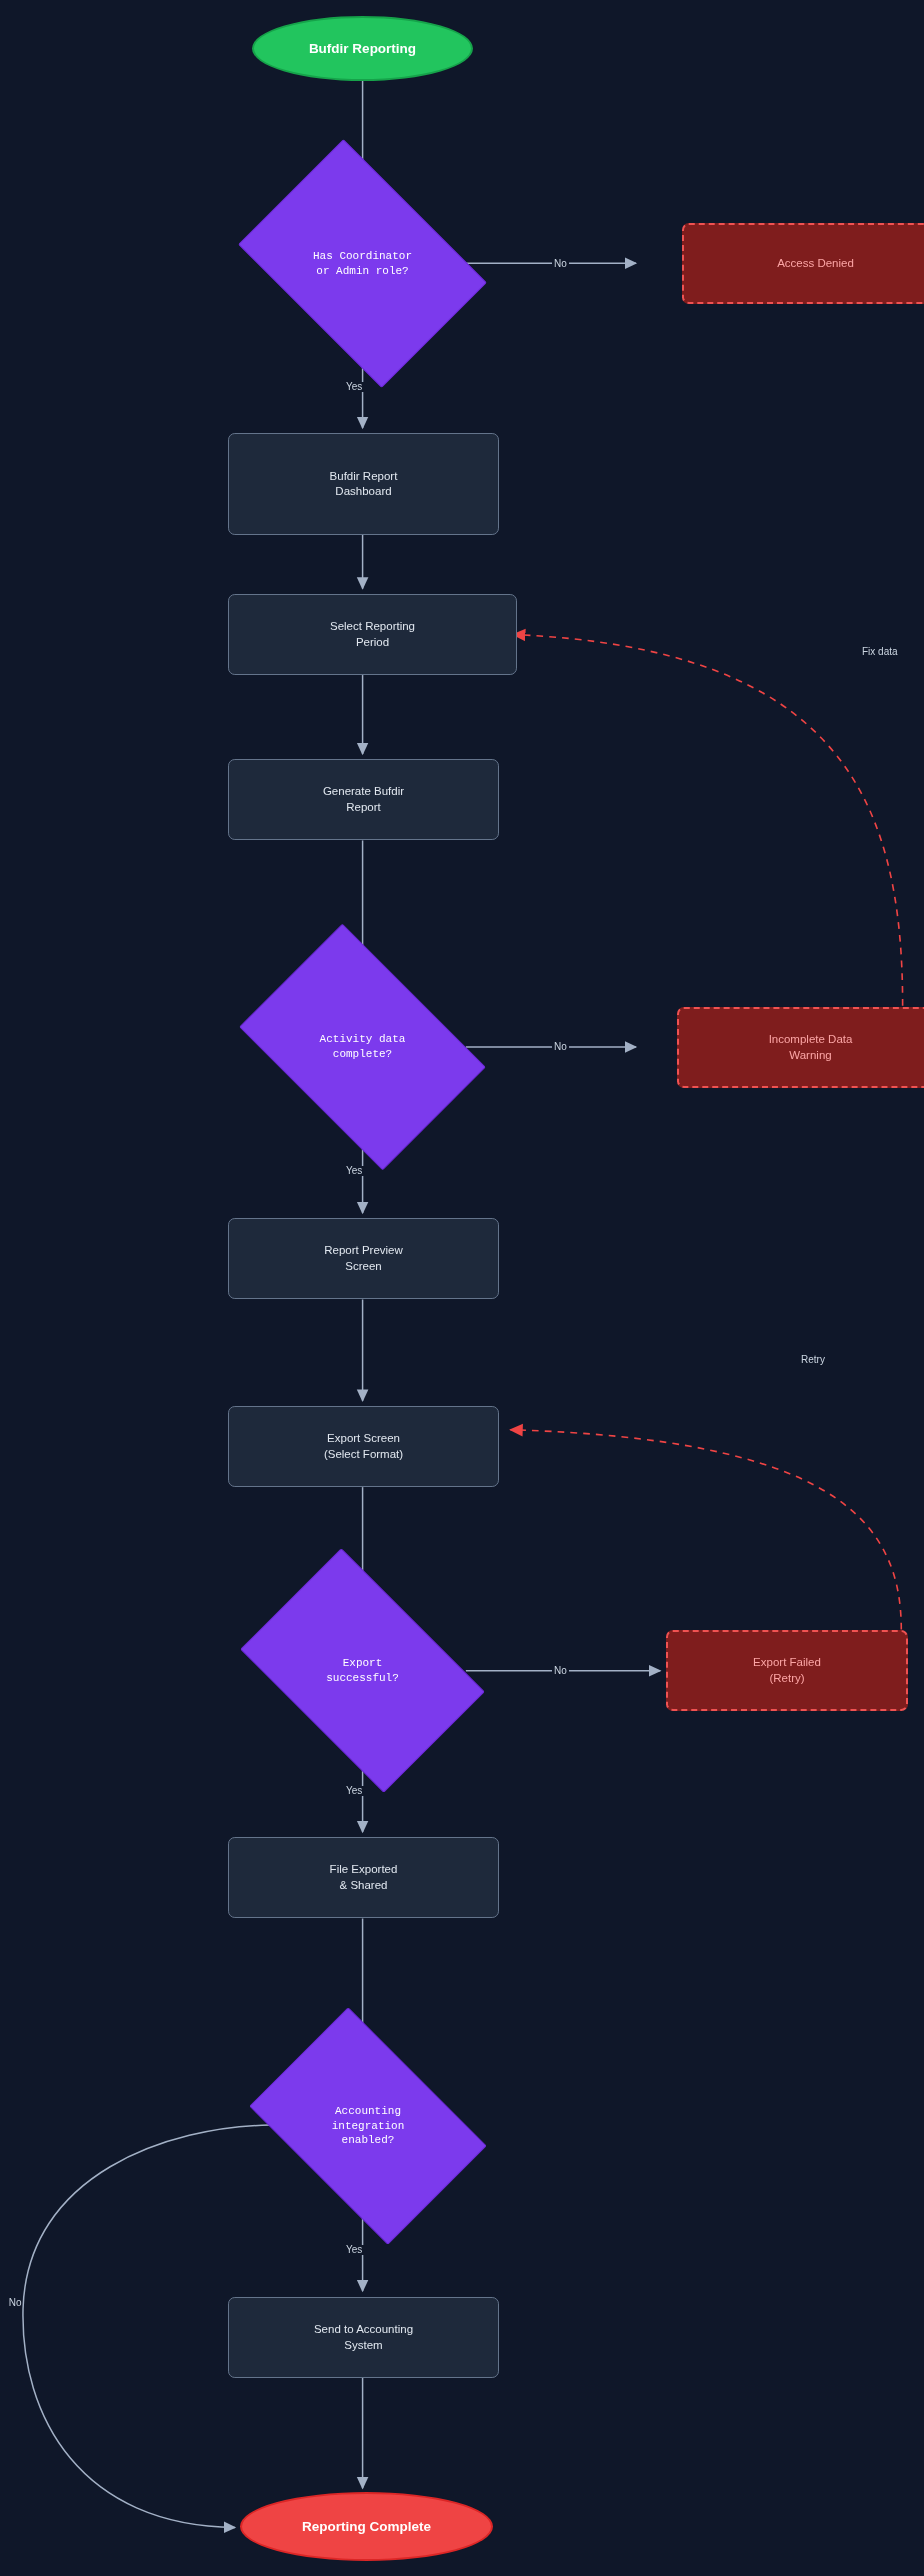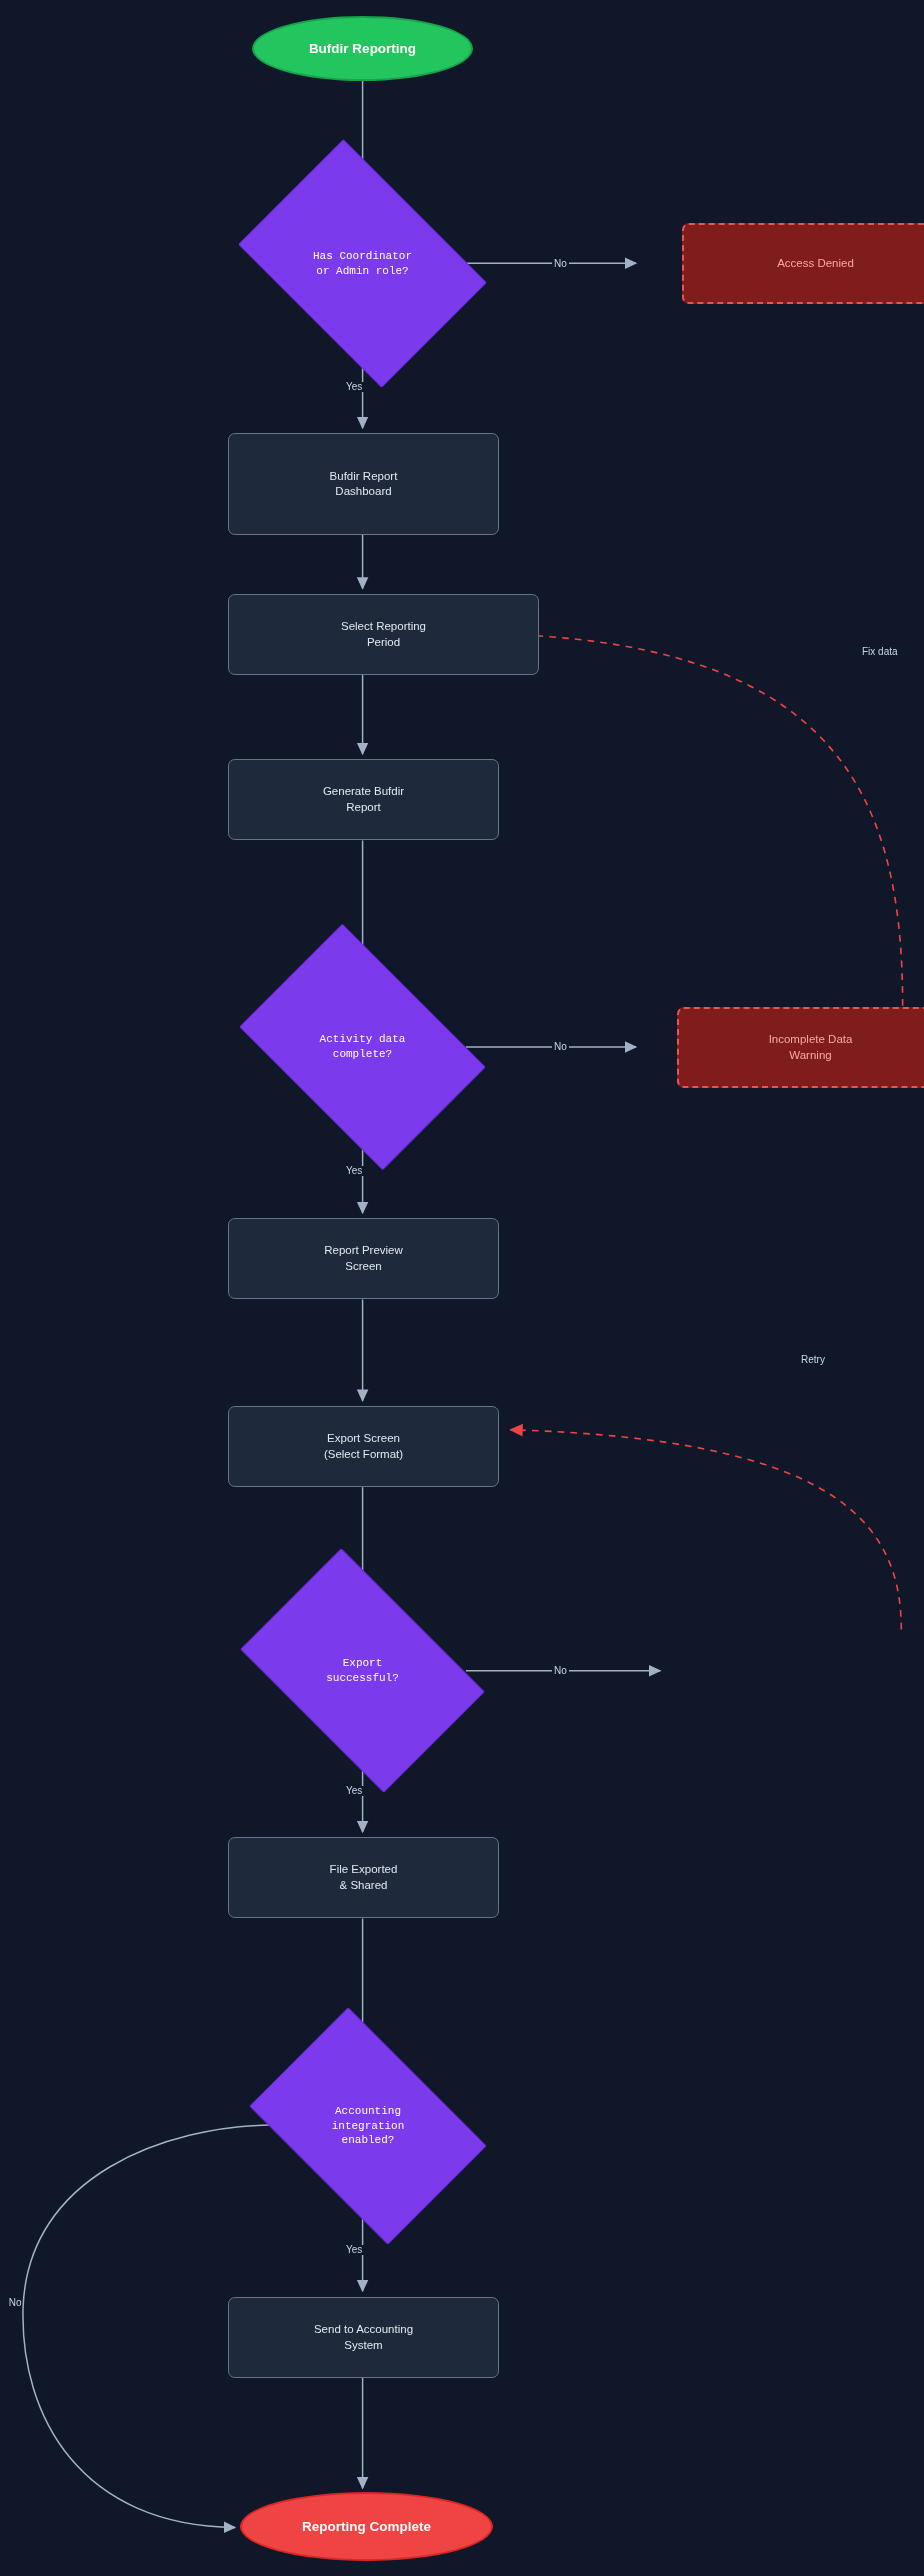--- a/index.html
+++ b/index.html
@@ -175,21 +175,21 @@
 
   <div class="node n-error" style="left:641px; top:223px; width:267px; height:81px;margin-left:41px;">
     <span>Access Denied</span>
   </div>
 
   <div class="node n-process" style="left:228px; top:433px; width:271px; height:102px;">
     <span>Bufdir Report
 Dashboard</span>
   </div>
 
-  <div class="node n-process" style="left:228px; top:594px; width:311px; height:81px;text-align:center;">
+  <div class="node n-process" style="left:228px; top:594px; width:289px; height:81px;text-align:center;">
     <span>Select Reporting
 Period</span>
   </div>
 
   <div class="node n-process" style="left:228px; top:759px; width:271px; height:81px;">
     <span>Generate Bufdir
 Report</span>
   </div>
 
   <div class="node n-decision" style="left:261px; top:974px; width:203px; height:146px;">
@@ -212,20 +212,24 @@
     <span>Export Screen
 (Select Format)</span>
   </div>
 
   <div class="node n-decision" style="left:261px; top:1599px; width:203px; height:143px;">
     <span class="dia"></span>
     <span class="dlabel">Export
 successful?</span>
   </div>
 
+  <div class="node n-error" style="left:666px; top:1630px; width:242px; height:81px;">
+    <span>Export Failed
+(Retry)</span>
+  </div>
 
   <div class="node n-process" style="left:228px; top:1837px; width:271px; height:81px;">
     <span>File Exported
 &amp; Shared</span>
   </div>
 
   <div class="node n-decision" style="left:270px; top:2056px; width:196px; height:140px;">
     <span class="dia"></span>
     <span class="dlabel">Accounting
 integration

